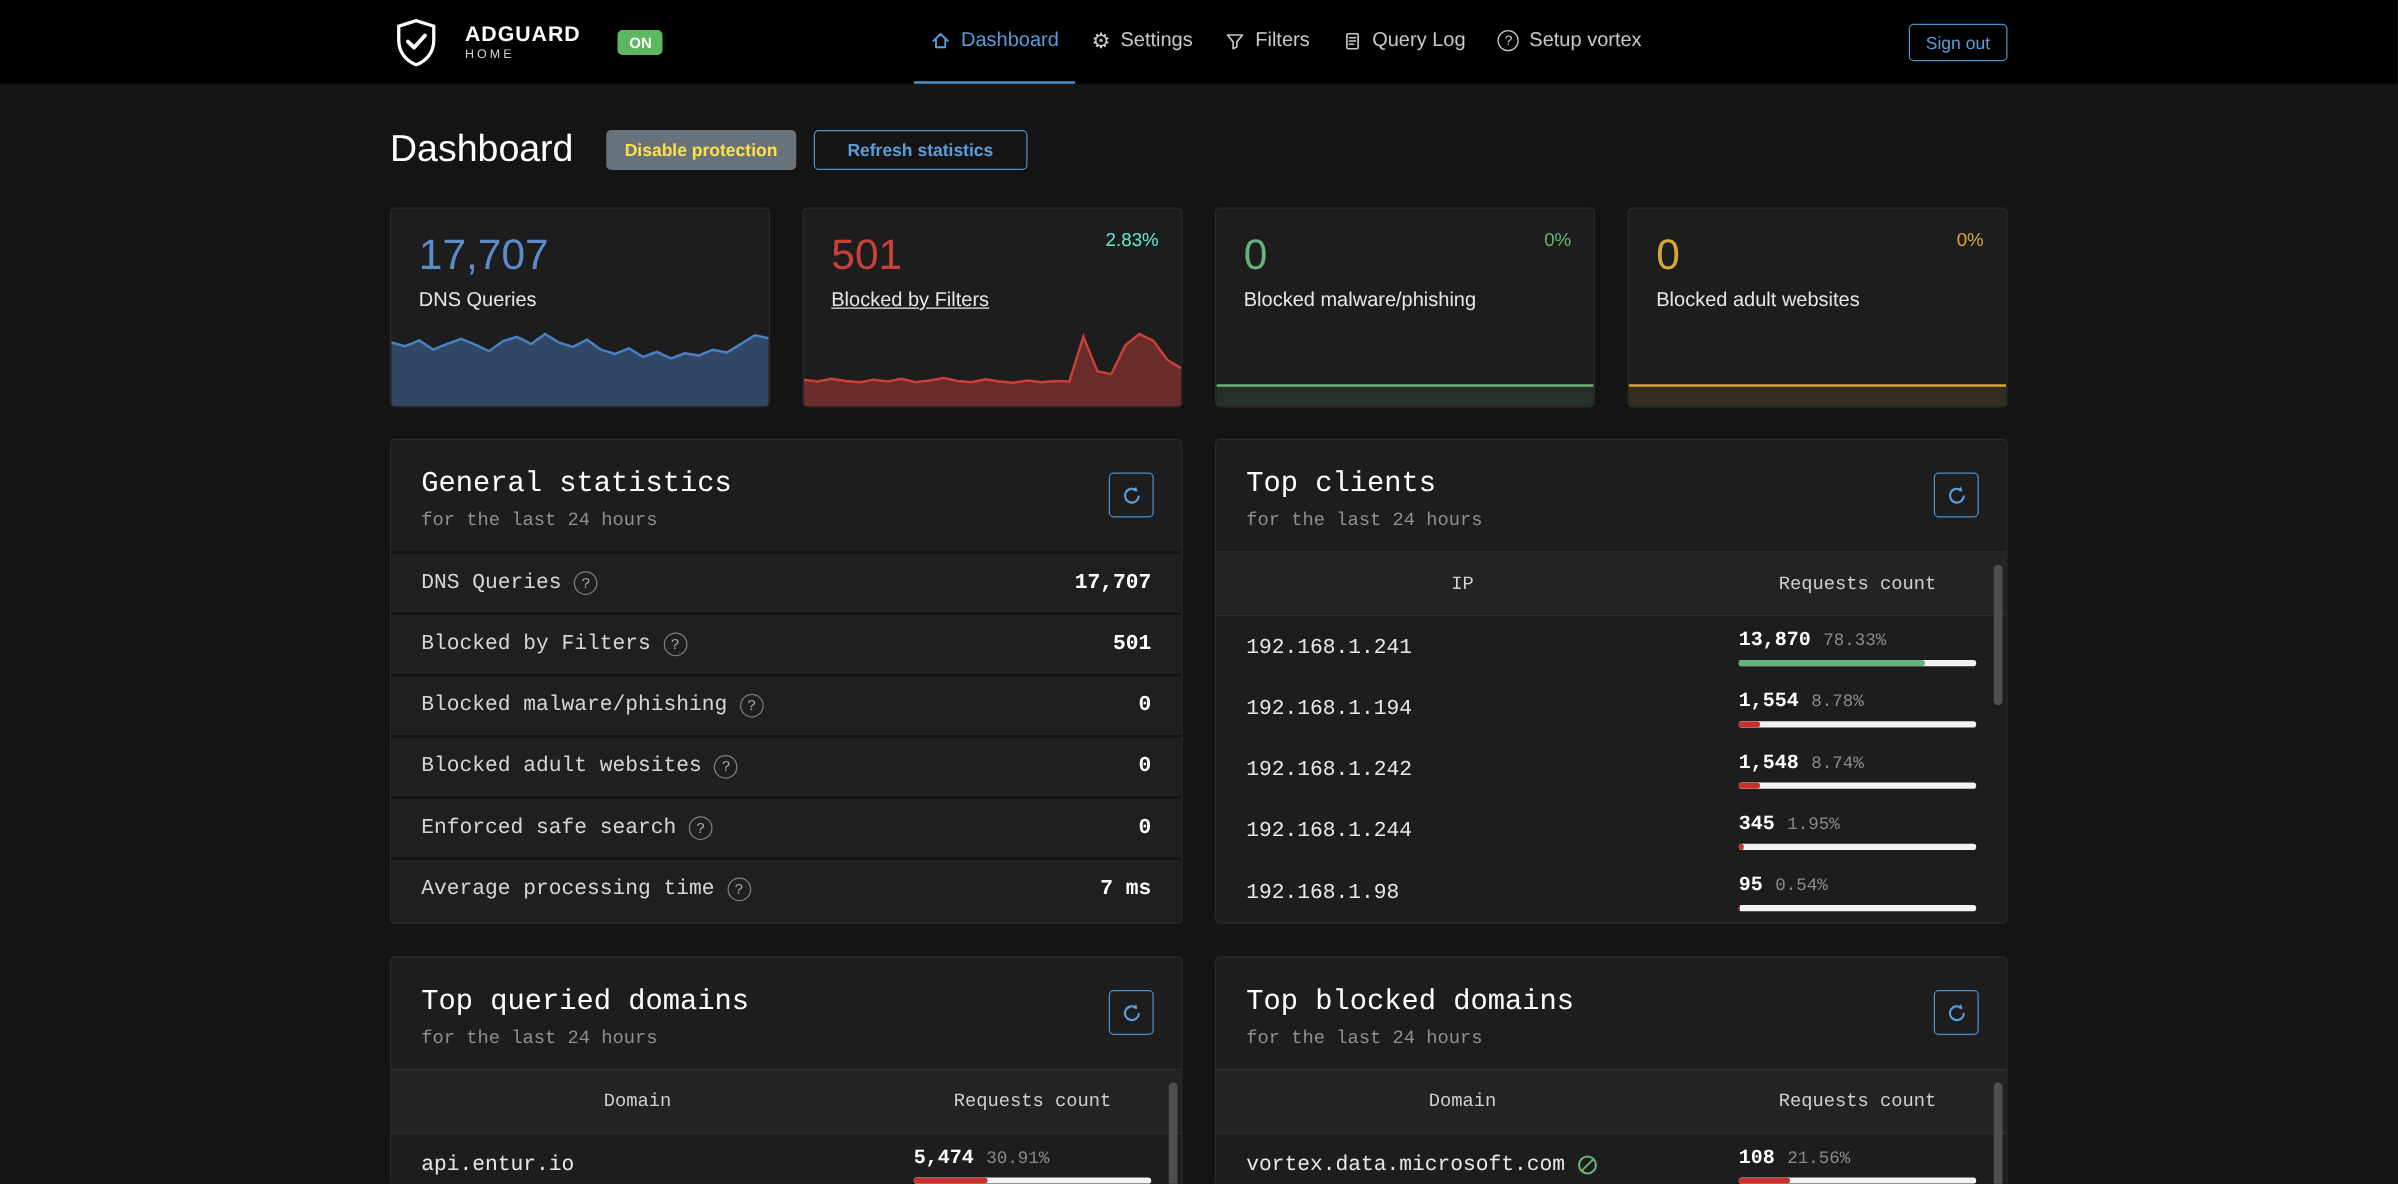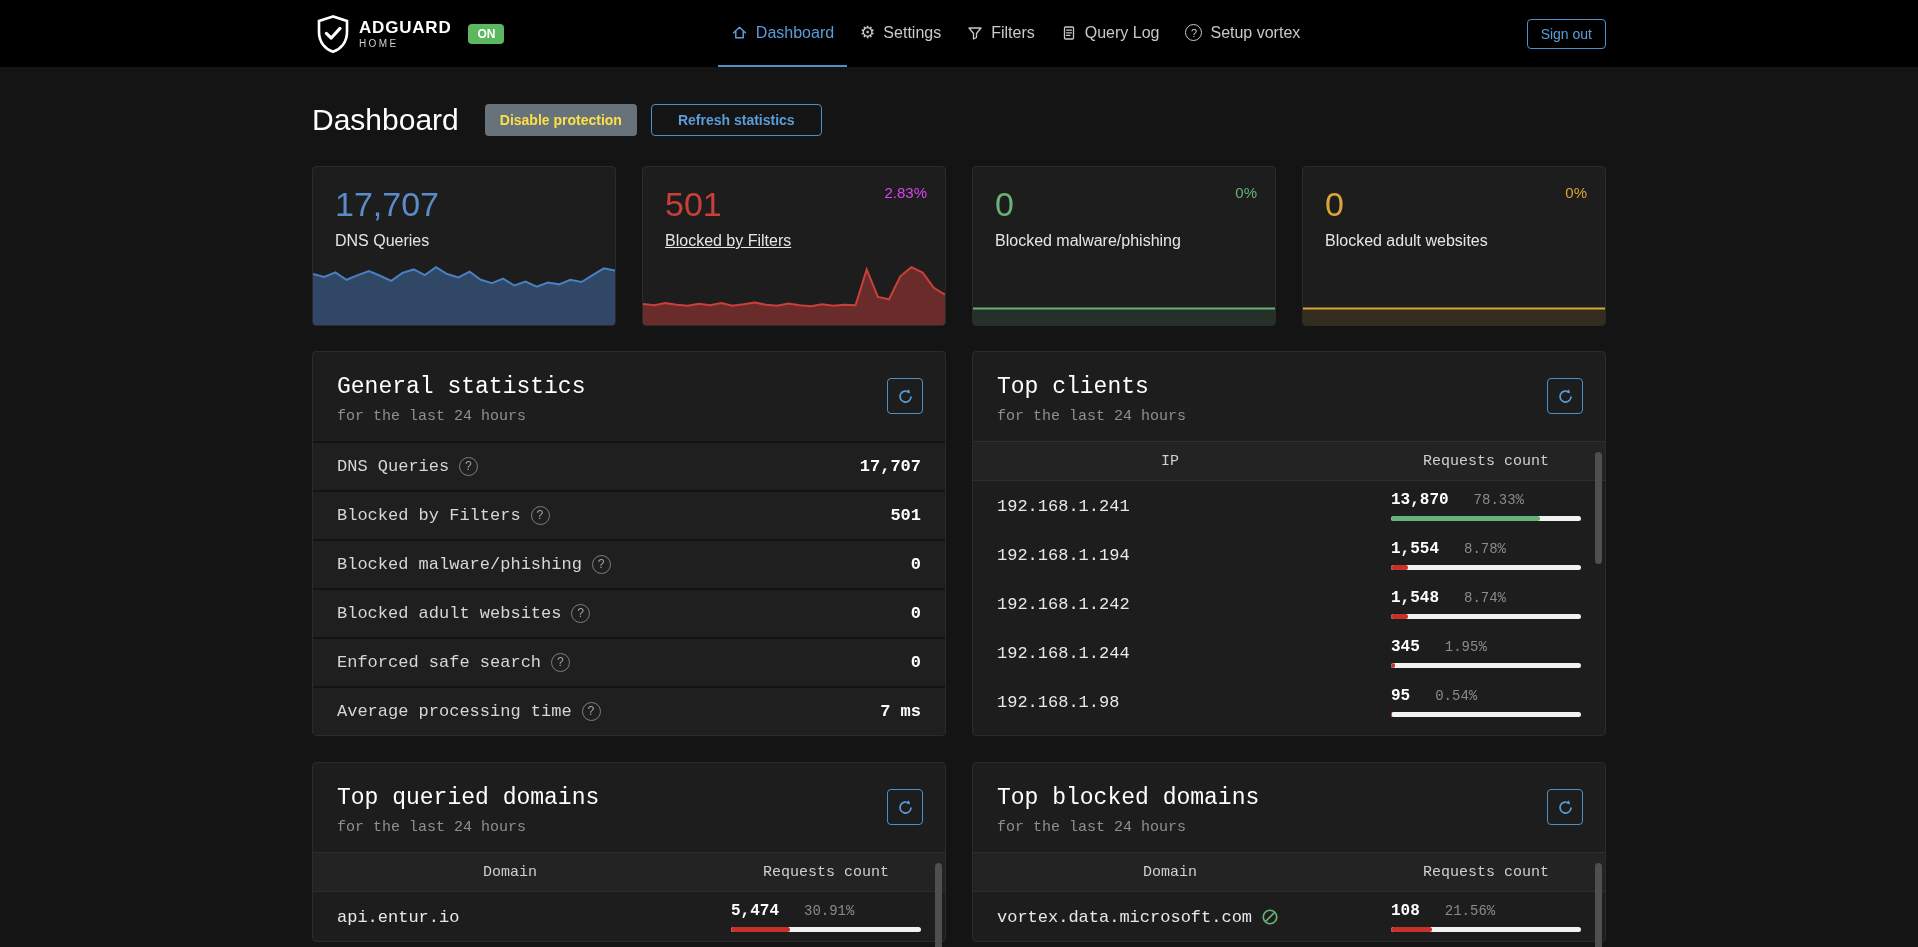--- a/index.html
+++ b/index.html
@@ -5,21 +5,21 @@
   * { box-sizing: border-box; margin: 0; padding: 0; }
   html,body { width:1918px; height:947px; overflow:hidden; }
   body {
     background:#141414;
     color:#e0e0e0;
     font-family:"Liberation Sans", sans-serif;
   }
   
   .navbar { height:67px; background:#000; }
   .nav-inner { width:1294px; height:100%; margin:0 auto; display:flex; align-items:center; }
-  .brand { display:flex; align-items:center; gap:5px; text-decoration:none; cursor:pointer; }
+  .brand { display:flex; align-items:center; gap:18px; text-decoration:none; cursor:pointer; }
   .brand svg { display:block; }
   .brand-text { display:flex; flex-direction:column; line-height:1; }
   .brand-name { color:#fff; font-size:17px; font-weight:700; letter-spacing:.8px; }
   .brand-sub { color:#cfcfcf; font-size:10px; letter-spacing:2.4px; margin-top:3px; }
   .on-badge { margin-left:12px; background:#5cb860; color:#fff; font-size:12px; font-weight:700; padding:3px 9px; border-radius:4px; }
   .nav-links { flex:1; display:flex; justify-content:center; align-items:stretch; height:100%; }
   .nav-item { display:flex; align-items:center; gap:8px; padding:0 13px; color:#c9c9c9; font-size:16px; text-decoration:none; cursor:pointer; border-bottom:2px solid transparent; }
   .nav-item .uicon { font-size:17px; line-height:1; }
   .nav-item.active { color:#5b9dd9; border-bottom-color:#4a90c9; }
   .qcircle { width:17px; height:17px; border:1px solid currentColor; border-radius:50%; display:inline-flex; align-items:center; justify-content:center; font-size:11px; }
@@ -44,27 +44,27 @@
   .card-header { padding:22px 24px 16px; }
   .card-title { color:#fff; font-size:23px; font-weight:400; }
   .card-sub { color:#8f8f8f; font-size:15px; margin-top:8px; }
   .refresh-btn { position:absolute; top:26px; right:22px; width:36px; height:36px; background:transparent; border:1px solid #4a90c9; border-radius:4px; color:#5b9dd9; display:flex; align-items:center; justify-content:center; cursor:pointer; }
   
   .gs-row { display:flex; align-items:center; justify-content:space-between; height:49px; padding:0 24px; background:#1f1f1f; border-top:2px solid #131313; }
   .gs-label { display:flex; align-items:center; gap:10px; font-size:17px; color:#d6d6d6; }
   .help-icon { width:19px; height:19px; border:1px solid #7d7d7d; border-radius:50%; display:inline-flex; align-items:center; justify-content:center; font-size:12px; color:#a5a5a5; cursor:pointer; }
   .gs-value { font-size:17px; font-weight:700; color:#fff; }
   
-  .tbl-head { display:flex; align-items:center; height:40px; background:#232323; border-top:1px solid #2e2e2e; border-bottom:1px solid #2e2e2e; font-size:15px; color:#cfcfcf; }
+  .tbl-head { display:flex; align-items:center; height:52px; background:#232323; border-top:1px solid #2e2e2e; border-bottom:1px solid #2e2e2e; font-size:15px; color:#cfcfcf; }
   .col-left { flex:1; text-align:center; }
   .col-right { width:238px; text-align:center; }
   .t-row { display:flex; align-items:center; padding:10px 24px 9px; }
   .t-name { flex:1; font-size:17px; color:#e8e8e8; display:flex; align-items:center; gap:9px; }
   .t-val { width:190px; }
-  .t-line { display:flex; align-items:baseline; gap:25px; }
+  .t-line { display:flex; align-items:baseline; gap:10px; }
   .t-count { font-size:16px; font-weight:700; color:#fff; }
   .t-pct { font-size:14px; color:#8a8a8a; }
   .bar { margin-top:7px; height:5px; background:#f2f2f2; border-radius:3px; overflow:hidden; }
   .bar-fill { height:100%; width:0; border-radius:3px; }
   .scroll-thumb { position:absolute; right:3px; width:7px; border-radius:4px; background:#4f4f4f; cursor:pointer; }
   .thumb-a { top:100px; height:112px; }
   .thumb-b { top:100px; height:200px; }
 </style>
 </head>
 <body>
@@ -129,21 +129,21 @@
     <div class="stat-card">
       <div class="stat-pct"></div>
       <div class="stat-value" style="color: rgb(91, 140, 201);">17,707</div>
       <div class="stat-label">DNS Queries</div>
       <svg class="spark" viewBox="0 0 100 30" preserveAspectRatio="none">
         <polygon points="0,30 0.00,5.33 3.70,6.72 7.41,4.50 11.11,8.11 14.81,5.89 18.52,3.94 22.22,6.17 25.93,8.67 29.63,4.78 33.33,3.11 37.04,5.89 40.74,2.00 44.44,5.33 48.15,7.00 51.85,4.22 55.56,8.11 59.26,9.78 62.96,7.56 66.67,10.89 70.37,8.94 74.07,11.44 77.78,9.50 81.48,10.33 85.19,8.11 88.89,9.22 92.59,5.89 96.30,2.56 100.00,3.67 100,30" fill="rgba(74,127,193,0.45)"></polygon>
         <polyline points="0.00,5.33 3.70,6.72 7.41,4.50 11.11,8.11 14.81,5.89 18.52,3.94 22.22,6.17 25.93,8.67 29.63,4.78 33.33,3.11 37.04,5.89 40.74,2.00 44.44,5.33 48.15,7.00 51.85,4.22 55.56,8.11 59.26,9.78 62.96,7.56 66.67,10.89 70.37,8.94 74.07,11.44 77.78,9.50 81.48,10.33 85.19,8.11 88.89,9.22 92.59,5.89 96.30,2.56 100.00,3.67" fill="none" stroke-width="2" vector-effect="non-scaling-stroke" stroke="#4a7fc1"></polyline>
       </svg>
     </div>
     <div class="stat-card">
-      <div class="stat-pct" style="color: #d946ef;">2.83%</div>
+      <div class="stat-pct" style="color: #5eead4;">2.83%</div>
       <div class="stat-value" style="color: rgb(201, 64, 59);">501</div>
       <a class="stat-label u">Blocked by Filters</a>
       <svg class="spark" viewBox="0 0 100 30" preserveAspectRatio="none">
         <polygon points="0,30 0.00,19.78 3.70,20.44 7.41,19.33 11.11,20.22 14.81,20.67 18.52,19.78 22.22,20.44 25.93,19.33 29.63,20.67 33.33,20.00 37.04,19.11 40.74,20.22 44.44,20.67 48.15,19.56 51.85,20.44 55.56,20.89 59.26,20.00 62.96,20.67 66.67,20.22 70.37,20.44 74.07,3.11 77.78,16.44 81.48,17.56 85.19,6.44 88.89,2.00 92.59,4.67 96.30,12.00 100.00,15.33 100,30" fill="rgba(201,64,59,0.45)"></polygon>
         <polyline points="0.00,19.78 3.70,20.44 7.41,19.33 11.11,20.22 14.81,20.67 18.52,19.78 22.22,20.44 25.93,19.33 29.63,20.67 33.33,20.00 37.04,19.11 40.74,20.22 44.44,20.67 48.15,19.56 51.85,20.44 55.56,20.89 59.26,20.00 62.96,20.67 66.67,20.22 70.37,20.44 74.07,3.11 77.78,16.44 81.48,17.56 85.19,6.44 88.89,2.00 92.59,4.67 96.30,12.00 100.00,15.33" fill="none" stroke-width="2" vector-effect="non-scaling-stroke" stroke="#c9403b"></polyline>
       </svg>
     </div>
     <div class="stat-card">
       <div class="stat-pct" style="color: rgb(103, 178, 121);">0%</div>
       <div class="stat-value" style="color: rgb(103, 178, 121);">0</div>

